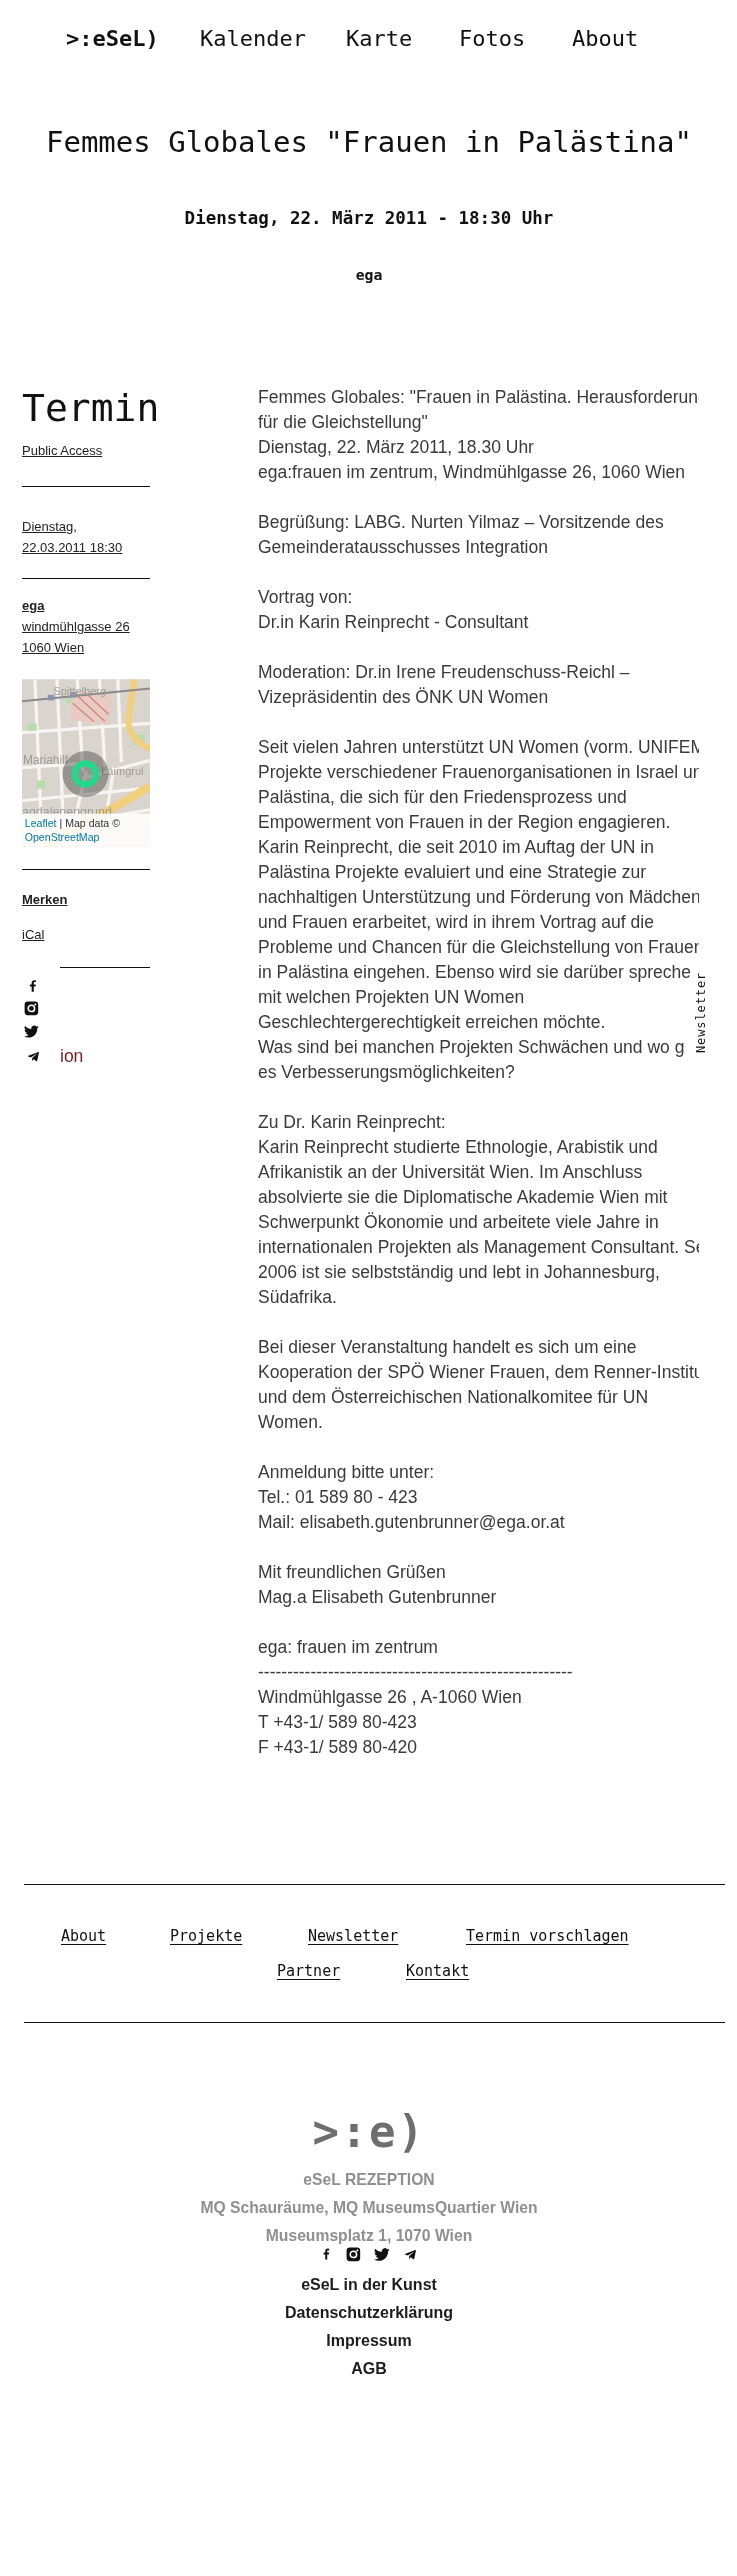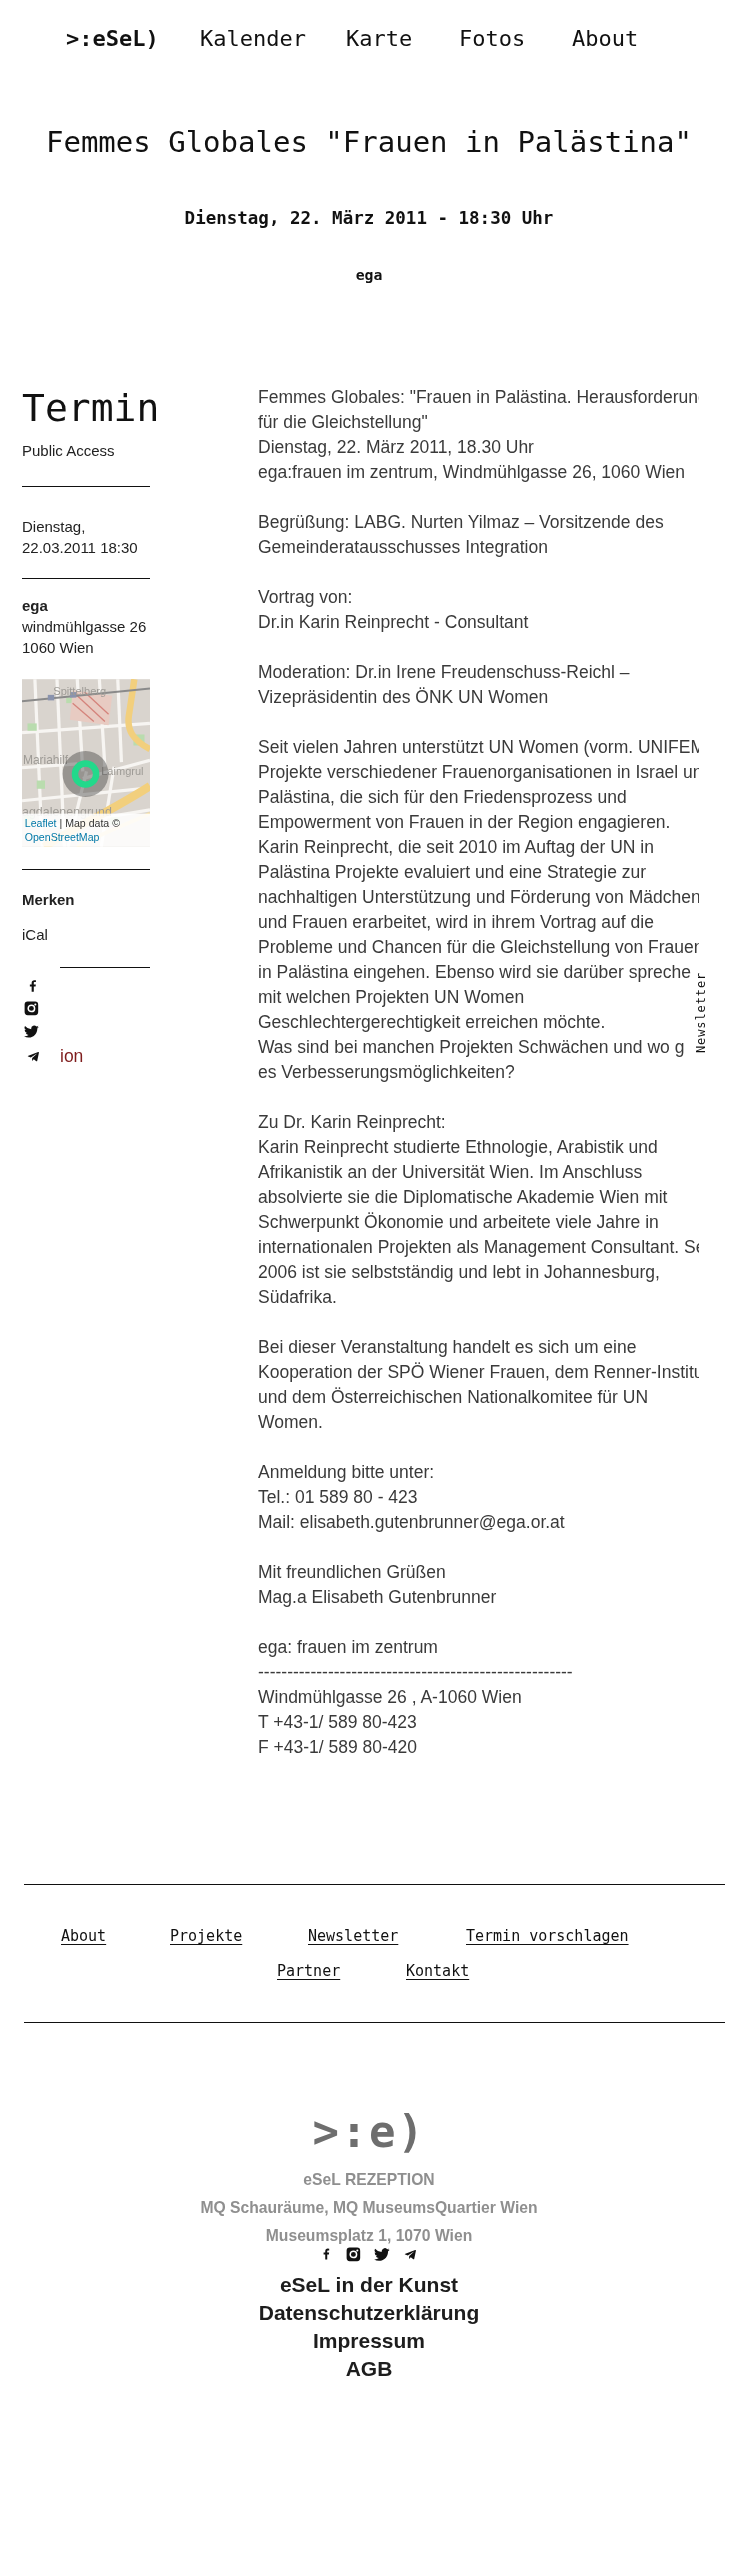--- a/index.html
+++ b/index.html
@@ -3,27 +3,27 @@
 <meta charset="utf-8">
 <style>
   html,body{margin:0;padding:0;background:#ffffff;}
   body{width:738px;height:2576px;position:relative;font-family:"Liberation Sans",sans-serif;color:#333;}
   .abs{position:absolute;}
   .mono{font-family:"DejaVu Sans Mono",monospace;}
   .center{left:0;width:738px;text-align:center;font-weight:bold;}
   a,.link{color:inherit;text-decoration:none;cursor:pointer;}
   .rule{position:absolute;height:0;border-top:0.9px solid #111;}
   .nav-item{position:absolute;top:26px;font-size:22px;color:#111;}
-  .sb{font-size:15px;color:#222;line-height:21px;}
+  .sb{font-size:13px;color:#222;line-height:21px;text-decoration:underline;}
   .article{font-size:17.5px;line-height:25px;color:#3a3a3a;white-space:pre;overflow:hidden;}
   .flinks{font-size:15px;color:#111;text-decoration:underline;text-underline-offset:2.8px;}
   .icon{display:inline-block;}
   .icon svg{display:block;}
   .addr{color:#8f8f8f;font-size:15.7px;line-height:28px;}
-  .blinks{color:#1d1d1d;font-size:21px;line-height:28px;}
+  .blinks{color:#1d1d1d;font-size:16px;line-height:28px;}
   .vtab{writing-mode:vertical-rl;transform:rotate(180deg);font-size:12px;color:#111;letter-spacing:0.9px;}
 </style>
 </head>
 <body>
 
 <div>
   <a class="nav-item mono" style="left:66px;font-weight:bold;">&gt;:eSeL)</a>
   <a class="nav-item mono" style="left:200px;text-align:right;">Kalender</a>
   <a class="nav-item mono" style="left:346px;">Karte</a>
   <a class="nav-item mono" style="left:459px;">Fotos</a>

